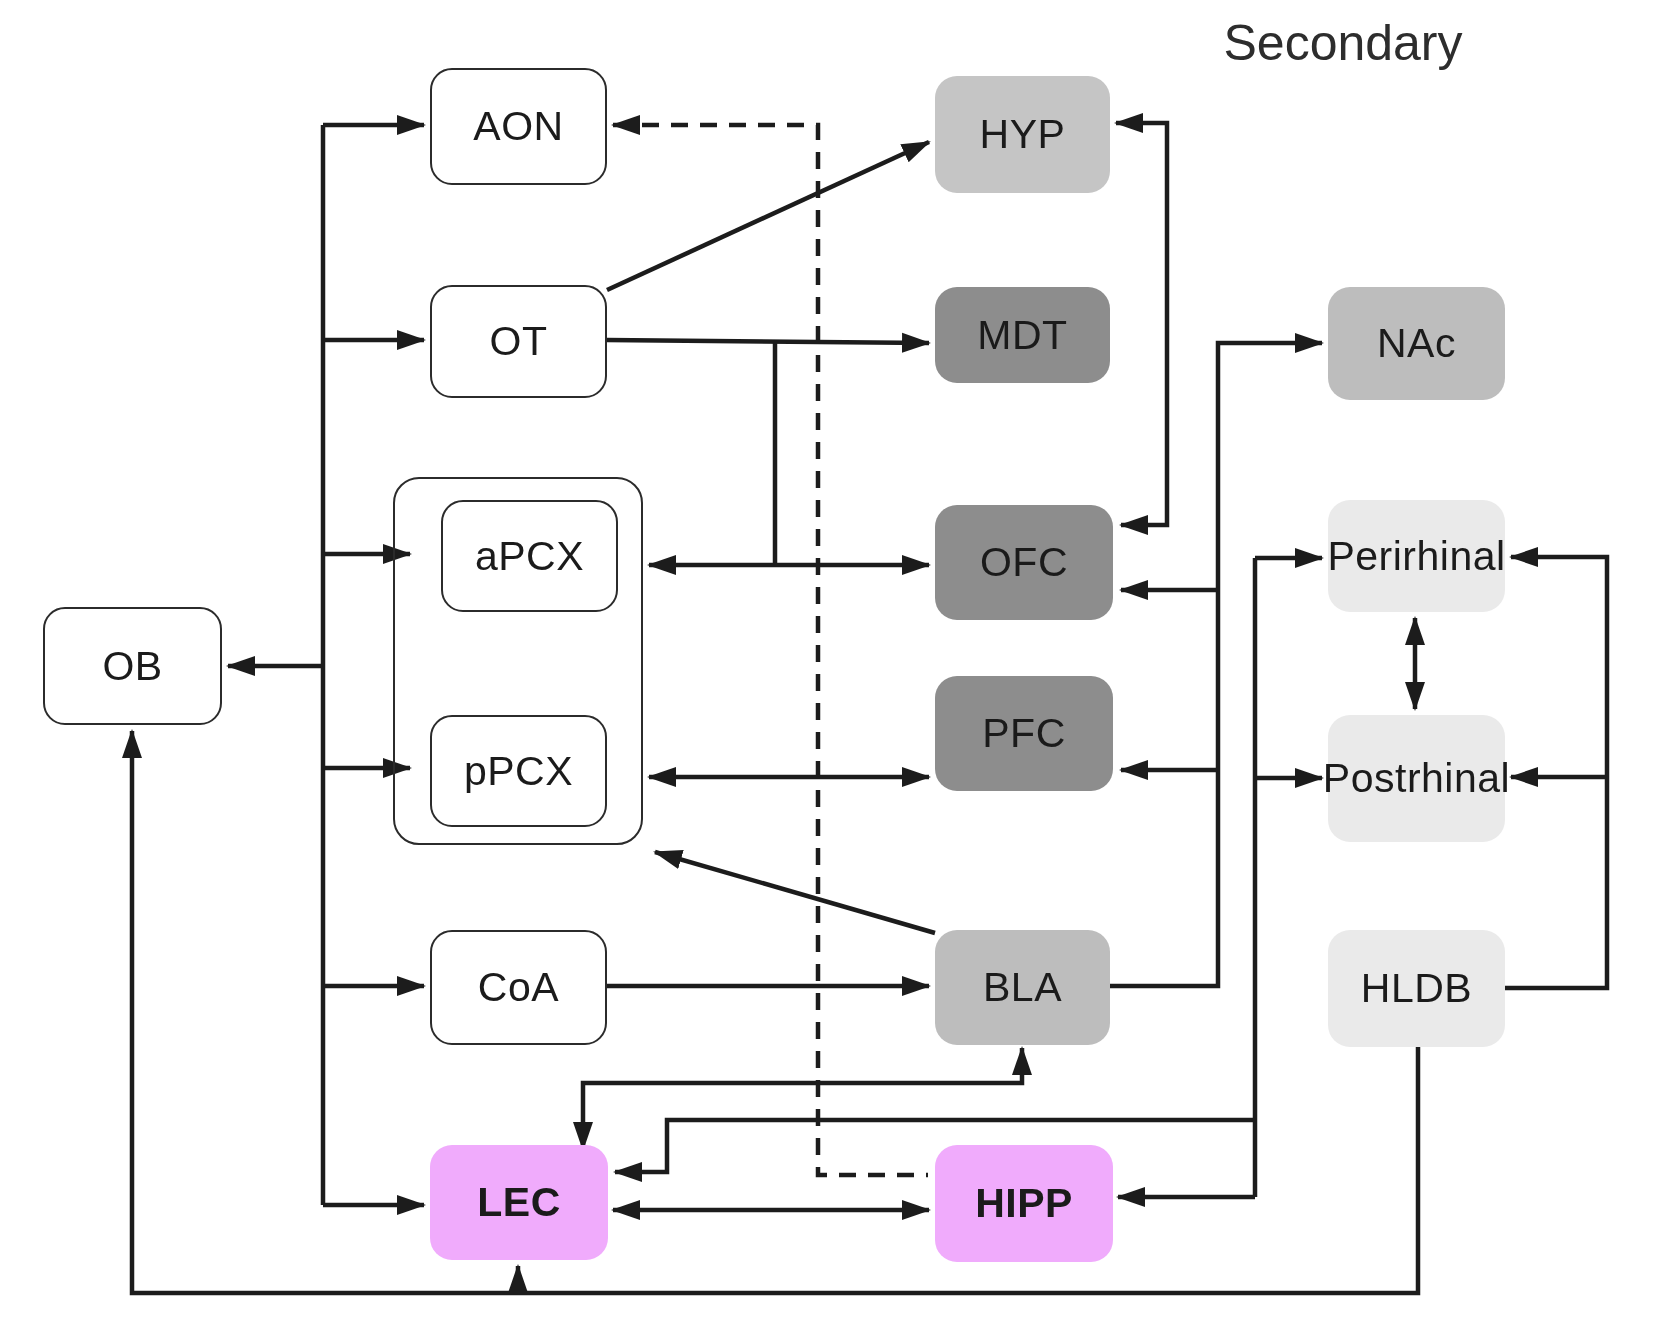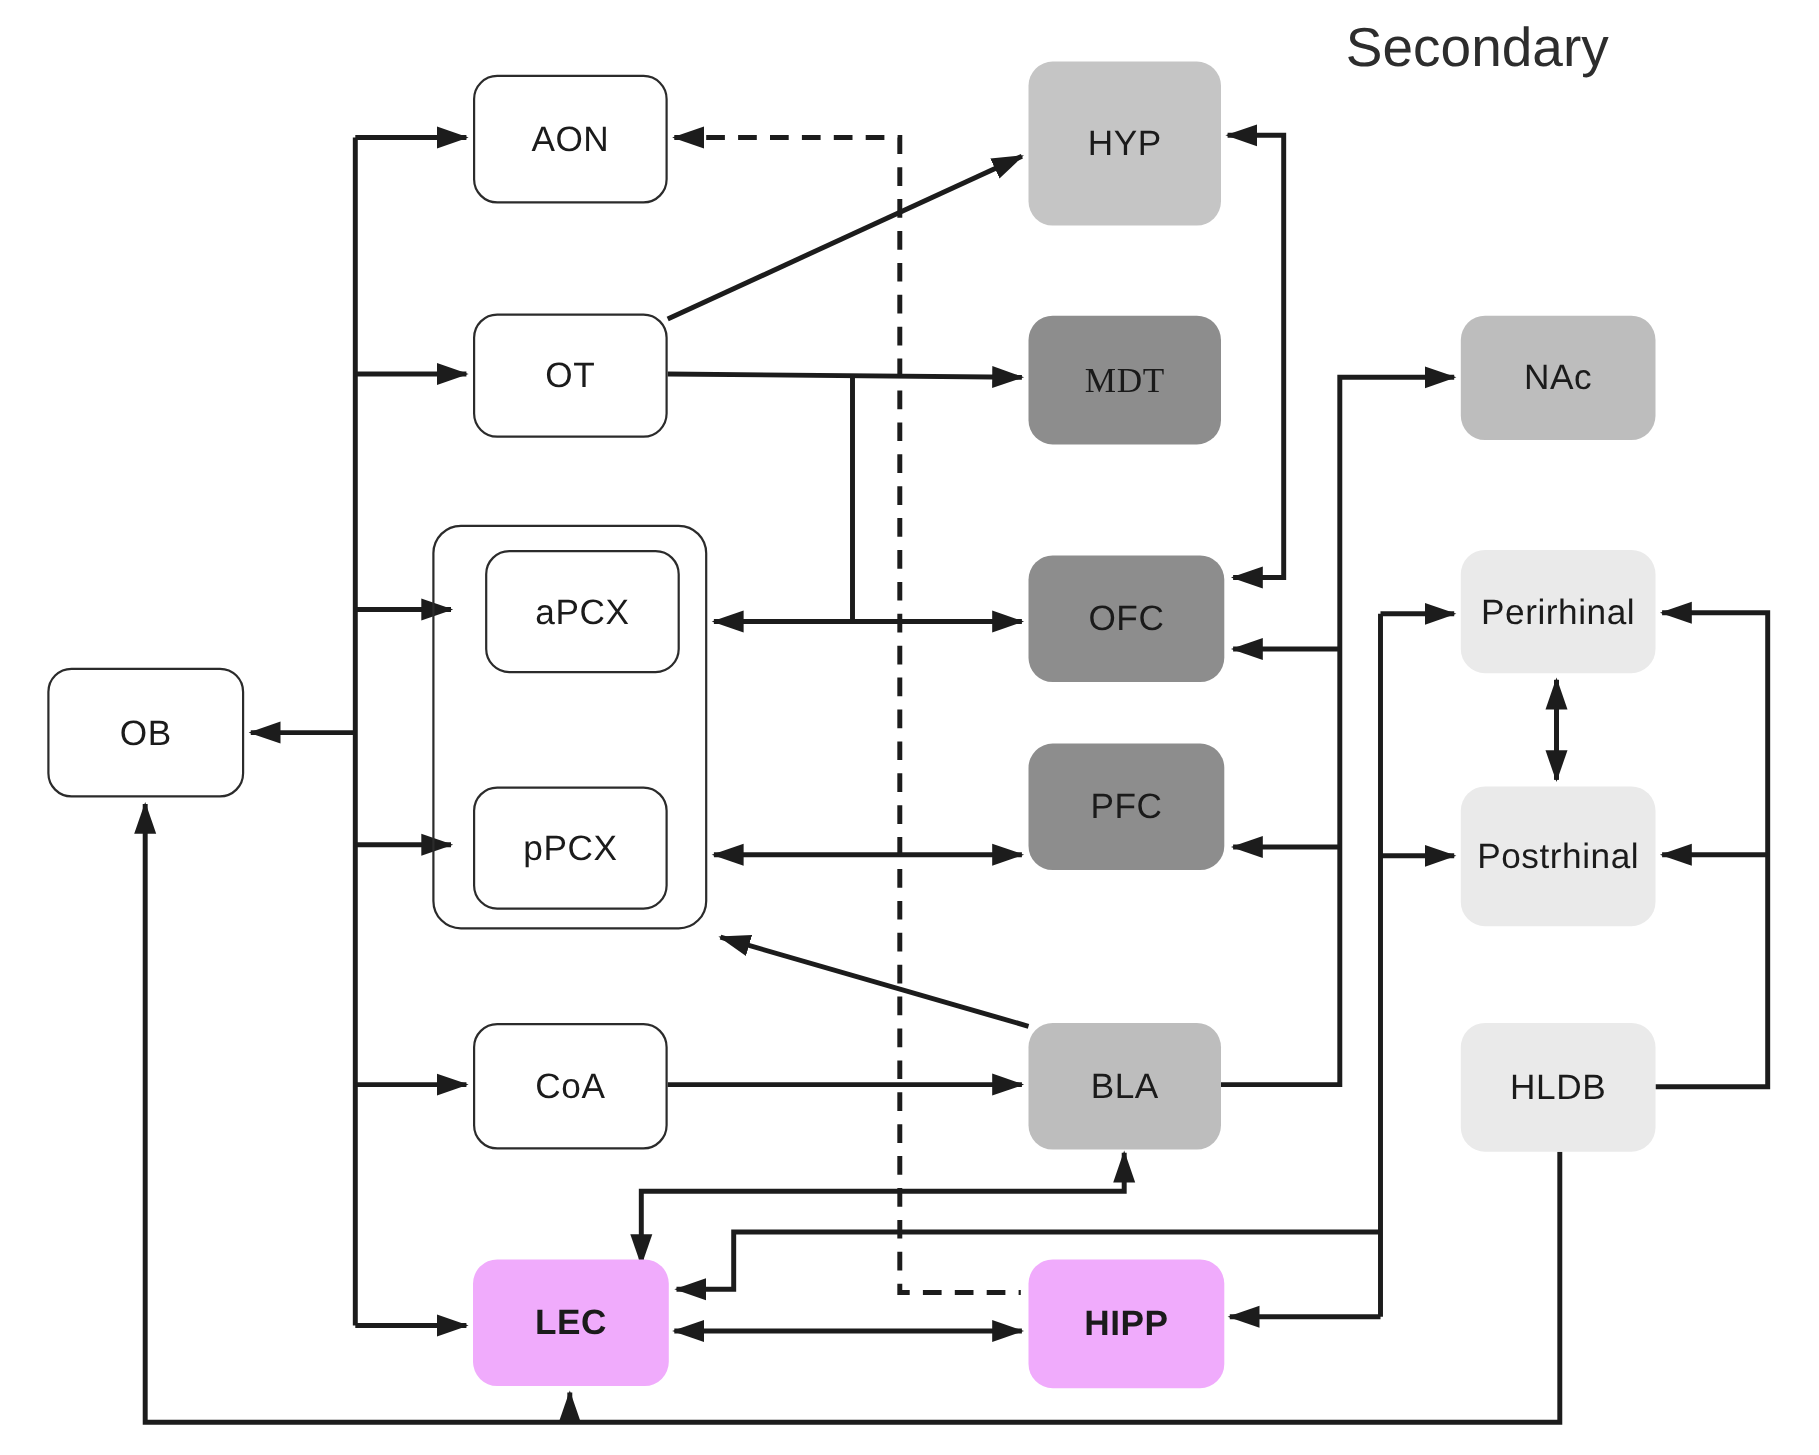--- a/index.html
+++ b/index.html
@@ -3,21 +3,21 @@
 <meta charset="utf-8">
 <style>
   html,body{margin:0;padding:0;background:#ffffff;}
   #stage{
     position:relative;width:1654px;height:1323px;background:#ffffff;
     font-family:"Liberation Sans", sans-serif;overflow:hidden;
   }
   #edges{position:absolute;left:0;top:0;}
   .node{
     position:absolute;display:flex;align-items:center;justify-content:center;
-    border-radius:22px;font-size:32px;color:#1b1b1b;letter-spacing:0.5px;
+    border-radius:22px;font-size:41px;color:#1b1b1b;letter-spacing:0.5px;
     box-sizing:border-box;
   }
   .node.white{background:#ffffff;border:2.5px solid #2b2b2b;}
   .node.light{background:#f0abfc;font-weight:bold;}
   .node.light2{background:#eaeaea;}
   .node.medium{background:#c5c5c5;}
   .node.medium2{background:#bdbdbd;}
   .node.dark{background:#8d8d8d;color:#1a1a1a;}
   .group-box{
     position:absolute;border:2px solid #2b2b2b;border-radius:26px;
@@ -93,24 +93,24 @@
       </div>
       <div class="node white" style="left: 430px; top: 715px; width: 177px; height: 112px;">
         <span>pPCX</span>
       </div>
       <div class="node white" style="left: 430px; top: 930px; width: 177px; height: 115px;">
         <span>CoA</span>
       </div>
       <div class="node light" style="left: 430px; top: 1145px; width: 178px; height: 115px;">
         <span>LEC</span>
       </div>
-      <div class="node medium" style="left: 935px; top: 56px; width: 175px; height: 149px;">
+      <div class="node medium" style="left: 935px; top: 76px; width: 175px; height: 117px;">
         <span>HYP</span>
       </div>
-      <div class="node dark" style="left: 935px; top: 287px; width: 175px; height: 117px; font-family: Liberation Serif, serif;">
+      <div class="node dark" style="left: 935px; top: 287px; width: 175px; height: 96px;">
         <span>MDT</span>
       </div>
       <div class="node dark" style="left: 935px; top: 505px; width: 178px; height: 115px;">
         <span>OFC</span>
       </div>
       <div class="node dark" style="left: 935px; top: 676px; width: 178px; height: 115px;">
         <span>PFC</span>
       </div>
       <div class="node medium2" style="left: 935px; top: 930px; width: 175px; height: 115px;">
         <span>BLA</span>

